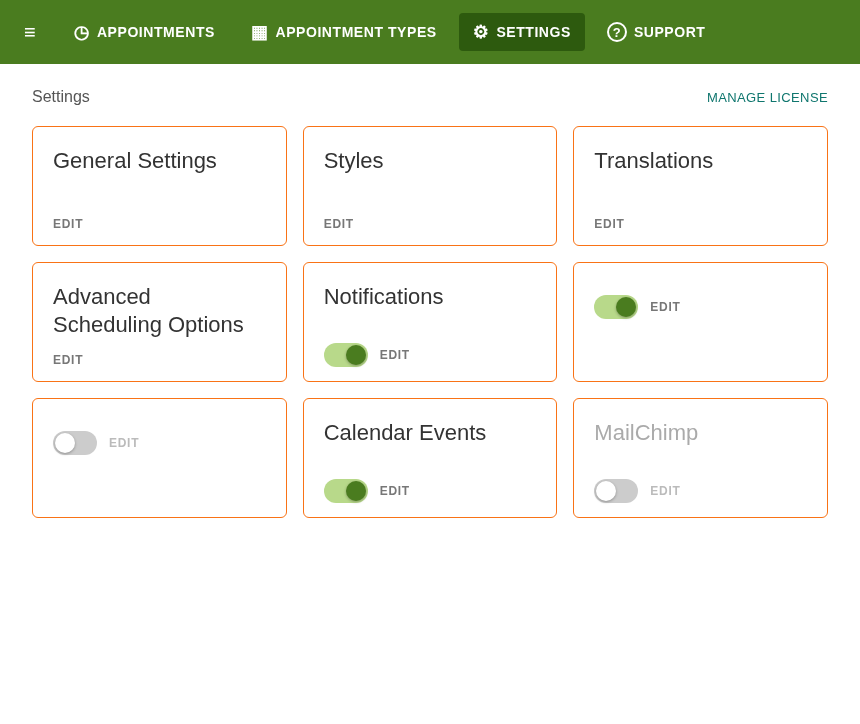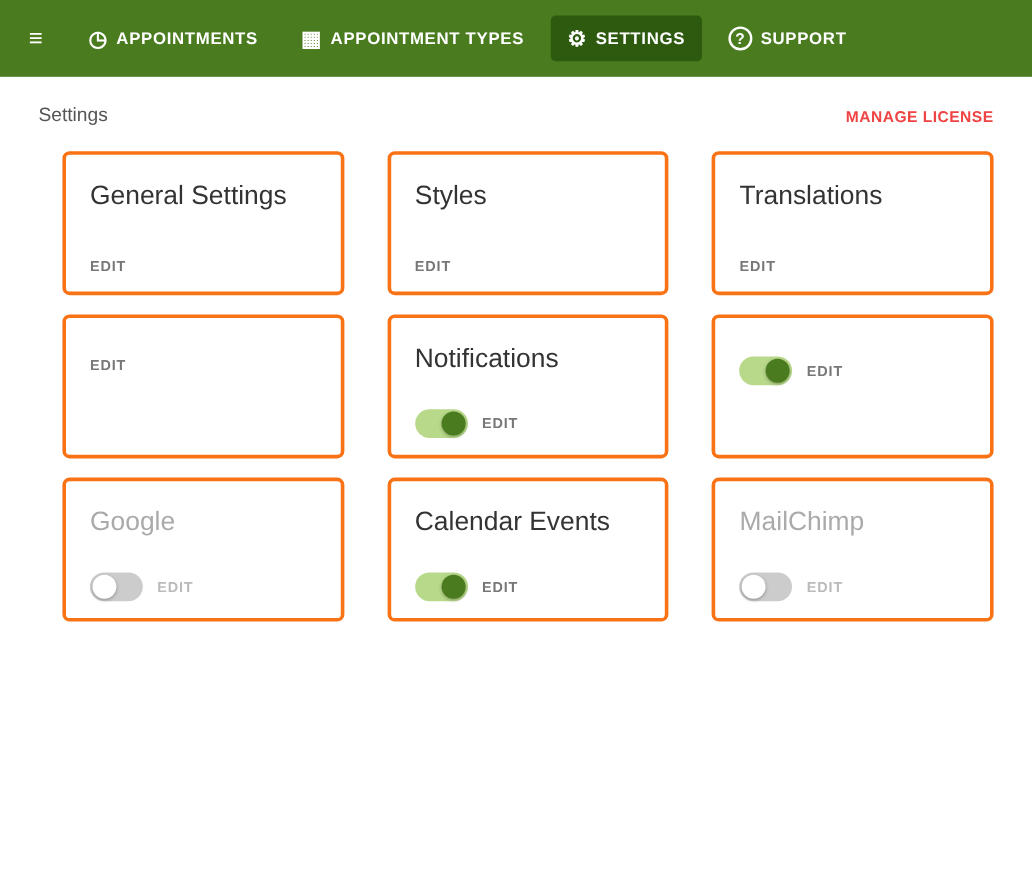--- a/index.html
+++ b/index.html
@@ -50,43 +50,42 @@
       justify-content: space-between;
       align-items: center;
       margin-bottom: 20px;
     }
     .page-title {
       font-size: 16px;
       color: #555;
     }
     .manage-license {
       font-size: 13px;
-      font-weight: bold;
-      color: #ef4444;
+      font-weight: normal;
+      color: #0f766e;
       cursor: pointer;
       letter-spacing: 0.03em;
       text-align: right;
     }
 
     
     .settings-grid {
       display: grid;
       grid-template-columns: repeat(3, 1fr);
       gap: 16px;
     }
     .settings-card {
-      border: 3px solid #f97316;
+      border: 1px solid #f97316;
       border-radius: 6px;
       padding: 20px 20px 14px 20px;
       display: flex;
       flex-direction: column;
       justify-content: space-between;
       min-height: 120px;
       background: #fff;
-      margin-left: 20px;
     }
     .card-title {
       font-size: 22px;
       color: #333;
       font-weight: 400;
       line-height: 1.25;
     }
     .card-footer {
       display: flex;
       justify-content: flex-start;
@@ -191,20 +190,21 @@
           <span class="edit-label">EDIT</span>
         </div>
       </div>
       <div class="settings-card">
         <div class="card-title">Translations</div>
         <div class="card-footer">
           <span class="edit-label">EDIT</span>
         </div>
       </div>
       <div class="settings-card">
+        <div class="card-title">Advanced Scheduling Options</div>
         <div class="card-footer">
           <span class="edit-label">EDIT</span>
         </div>
       </div>
       <div class="settings-card">
         <div class="card-title">Notifications</div>
         <div class="card-footer">
           <label class="toggle">
             <div class="toggle-track on">
               <div class="toggle-thumb"></div>
@@ -217,21 +217,20 @@
         <div class="card-footer">
           <label class="toggle">
             <div class="toggle-track on">
               <div class="toggle-thumb"></div>
             </div>
           </label>
           <span class="edit-label">EDIT</span>
         </div>
       </div>
       <div class="settings-card disabled">
-        <div class="card-title">Google</div>
         <div class="card-footer">
           <label class="toggle">
             <div class="toggle-track">
               <div class="toggle-thumb"></div>
             </div>
           </label>
           <span class="edit-label">EDIT</span>
         </div>
       </div>
       <div class="settings-card">

